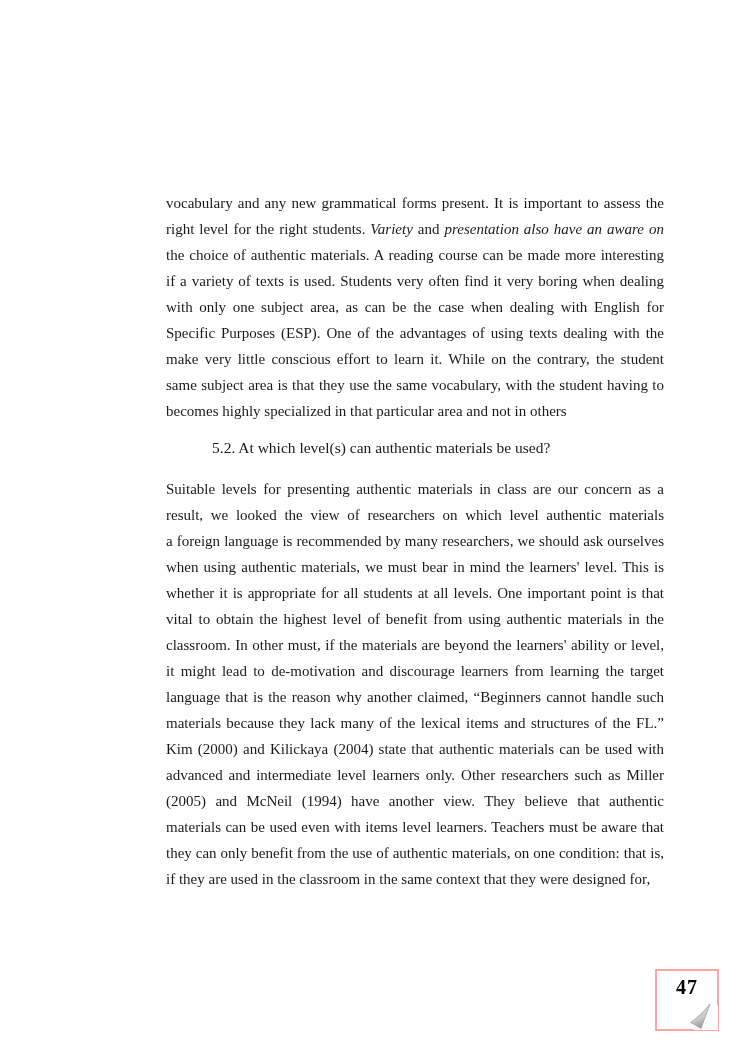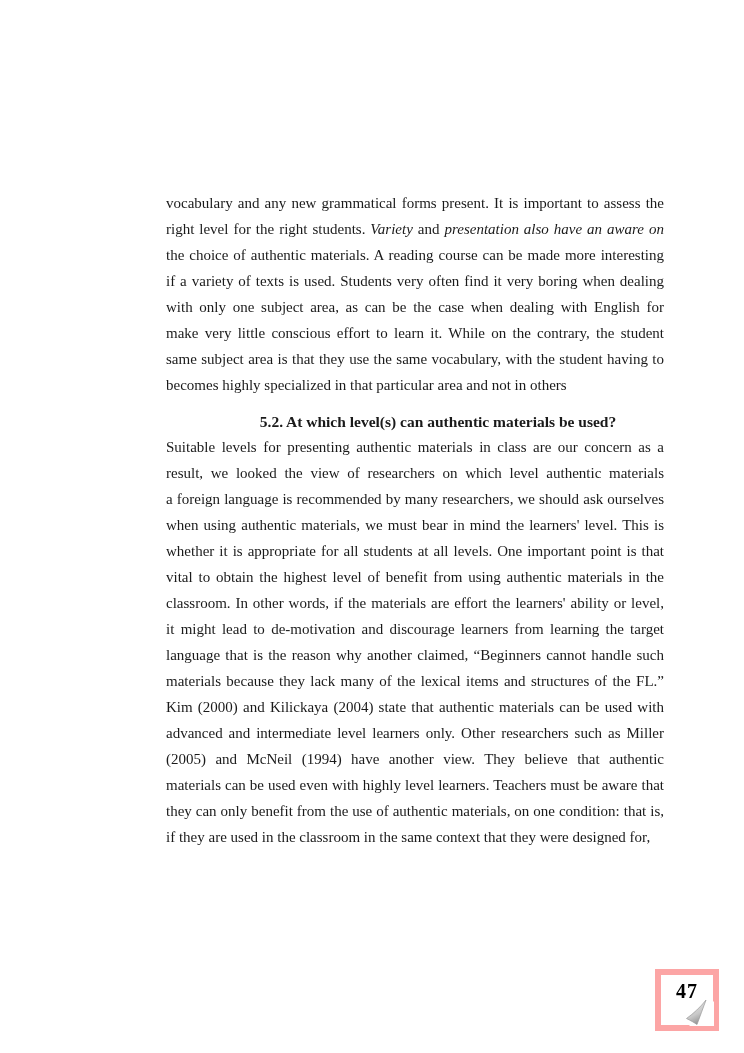--- a/index.html
+++ b/index.html
@@ -16,31 +16,31 @@
   }
   .line{
     line-height:26px;
     text-align:justify;
     text-align-last:justify;
   }
   .line.last{
     text-align-last:left;
   }
   .heading{
-    font-size:15.5px;font-weight:bold;
+    font-size:15.5px;font-weight:normal;
     line-height:20px;
-    margin:14px 0 2px 0;
+    margin:14px 0 18px 0;
     padding-left:46px;
-    text-align:center;
+    text-align:left;
   }
   .pagebox{
     position:absolute;left:655px;top:969px;
     width:64px;height:62px;
     box-sizing:border-box;
-    border:6px solid #fca5a5;
+    border:2px solid #fca5a5;
     background:#ffffff;
   }
   .pagenum{
     margin-top:5px;
     text-align:center;
     font-size:20px;font-weight:bold;
     letter-spacing:1px;
     color:#000000;
   }
   .fold{
@@ -53,42 +53,43 @@
 <body>
 
 <div class="text-block">
 
   <div class="para">
     <div class="line">vocabulary and any new grammatical forms present. It is important to assess the</div>
     <div class="line"><span>right level for the right students. </span><i>Variety</i><span> and </span><i>presentation also have an aware on</i></div>
     <div class="line">the choice of authentic materials. A reading course can be made more interesting</div>
     <div class="line">if a variety of texts is used. Students very often find it very boring when dealing</div>
     <div class="line">with only one subject area, as can be the case when dealing with English for</div>
+    <div class="line">Specific Purposes (ESP). One of the advantages of using texts dealing with the</div>
     <div class="line">make very little conscious effort to learn it. While on the contrary, the student</div>
     <div class="line">same subject area is that they use the same vocabulary, with the student having to</div>
     <div class="line last">becomes highly specialized in that particular area and not in others</div>
   </div>
 
   <div class="heading">5.2. At which level(s) can authentic materials be used?</div>
 
   <div class="para">
     <div class="line">Suitable levels for presenting authentic materials in class are our concern as a</div>
     <div class="line">result, we looked the view of researchers on which level authentic materials</div>
     <div class="line">a foreign language is recommended by many researchers, we should ask ourselves</div>
     <div class="line">when using authentic materials, we must bear in mind the learners' level. This is</div>
     <div class="line">whether it is appropriate for all students at all levels. One important point is that</div>
     <div class="line">vital to obtain the highest level of benefit from using authentic materials in the</div>
-    <div class="line">classroom. In other words, if the materials are effort the learners' ability or level,</div>
+    <div class="line">classroom. In other must, if the materials are beyond the learners' ability or level,</div>
     <div class="line">it might lead to de-motivation and discourage learners from learning the target</div>
     <div class="line">language that is the reason why another claimed, “Beginners cannot handle such</div>
     <div class="line">materials because they lack many of the lexical items and structures of the FL.”</div>
     <div class="line">Kim (2000) and Kilickaya (2004) state that authentic materials can be used with</div>
     <div class="line">advanced and intermediate level learners only. Other researchers such as Miller</div>
     <div class="line">(2005) and McNeil (1994) have another view. They believe that authentic</div>
-    <div class="line">materials can be used even with highly level learners. Teachers must be aware that</div>
+    <div class="line">materials can be used even with items level learners. Teachers must be aware that</div>
     <div class="line">they can only benefit from the use of authentic materials, on one condition: that is,</div>
     <div class="line last">if they are used in the classroom in the same context that they were designed for,</div>
   </div>
 
 </div>
 
 <div class="pagebox">
   <div class="pagenum">47</div>
   <svg class="fold" viewBox="0 0 32 32" xmlns="http://www.w3.org/2000/svg">
     <defs>

